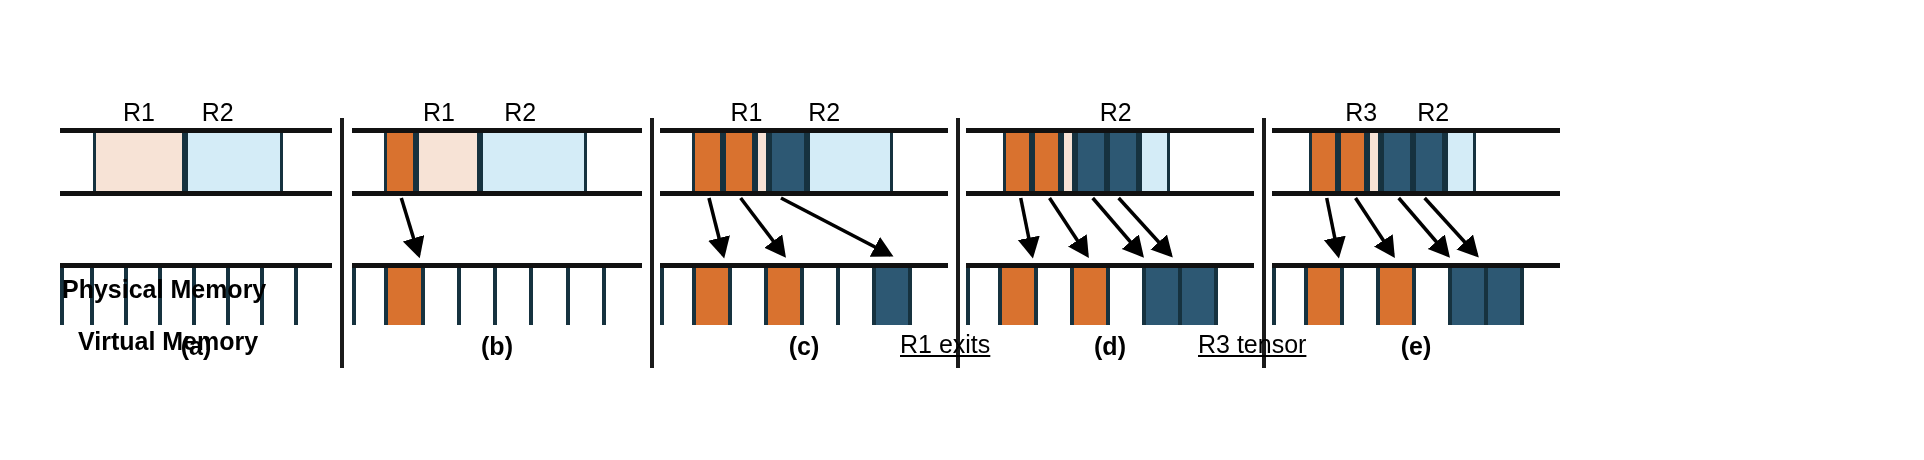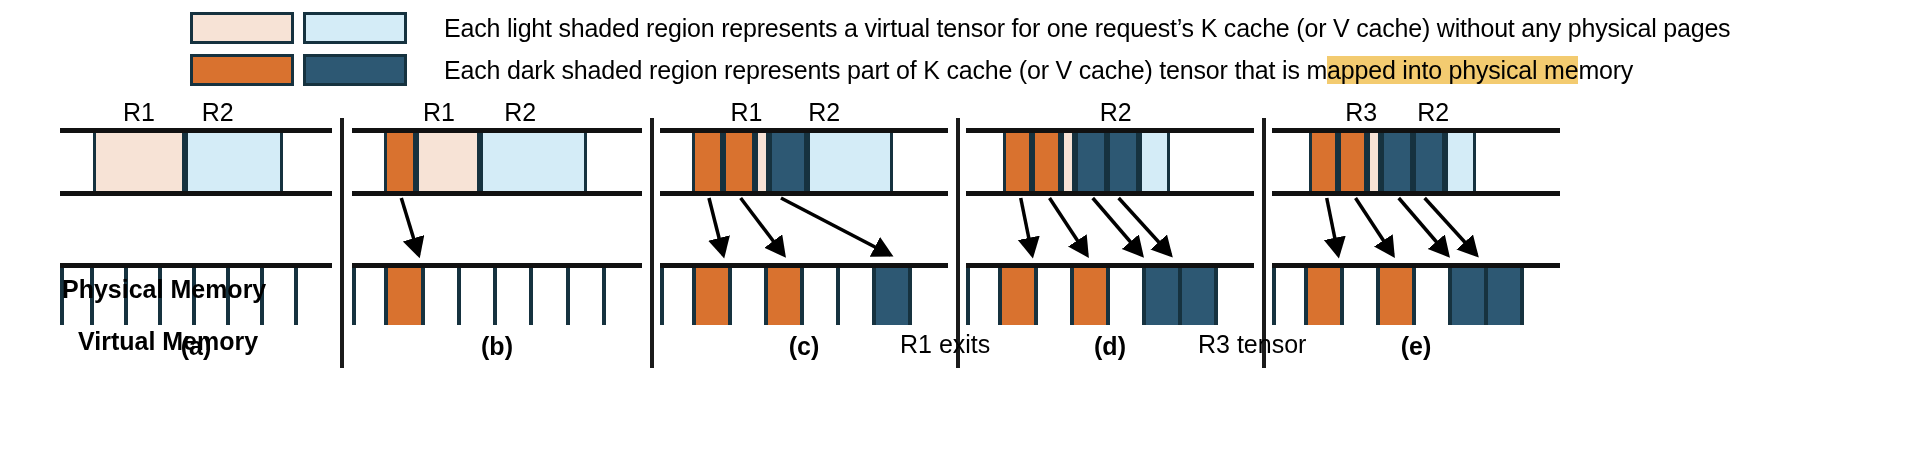--- a/index.html
+++ b/index.html
@@ -35,40 +35,30 @@
 
   .pcell{height:100%;box-sizing:border-box;border-right:4px solid #16323f;background:#fff;}
   .pcell.first{border-left:4px solid #16323f;}
   .pcell.do{background:#d9722f;}
   .pcell.db{background:#2d5873;}
   .pcell.blank{border-right:none;}
 
   .req-label{position:absolute;font-size:25px;line-height:25px;text-align:center;color:#000;}
   .caption{position:absolute;font-size:25px;font-weight:bold;text-align:center;}
   .memlabel{position:absolute;font-size:25px;font-weight:bold;white-space:nowrap;}
-  .note{position:absolute;font-size:25px;white-space:nowrap;}
+  .note{position:absolute;font-size:25px;white-space:nowrap;text-decoration:underline;}
 
   svg.arrows{position:absolute;left:0;top:0;width:1924px;height:260px;pointer-events:none;overflow:visible;}
 </style>
 </head>
 <body>
 
 <div class="legend">
 
-  <div class="legend-row r1">
-    <span class="swatch sw-light-orange"></span>
-    <span class="swatch sw-light-blue"></span>
-    <span class="legend-text">Each light shaded region represents a virtual tensor for one request’s K cache (or V cache) without any physical pages</span>
-  </div>
-
-  <div class="legend-row r2">
-    <span class="swatch sw-dark-orange"></span>
-    <span class="swatch sw-dark-blue"></span>
-    <span class="legend-text"><span>Each dark shaded region represents part of K cache (or V cache) tensor that is m</span><span class="hl">apped into physical me</span><span>mory</span></span>
-  </div>
+
 
 </div>
 
 <div class="panels" id="panels-root">
     <div class="panel" style="left: 60px; width: 272px;">
       <div class="req-label" style="left: 48.88px; top: 0px; width: 60px;">R1</div>
       <div class="req-label" style="left: 127.76px; top: 0px; width: 60px;">R2</div>
       <div class="vm-row" style="top: 28px; width: 272px;">
         <div class="vcell empty" style="width: 12%;"></div>
         <div class="vcell lo" style="width: 34%;"></div>

